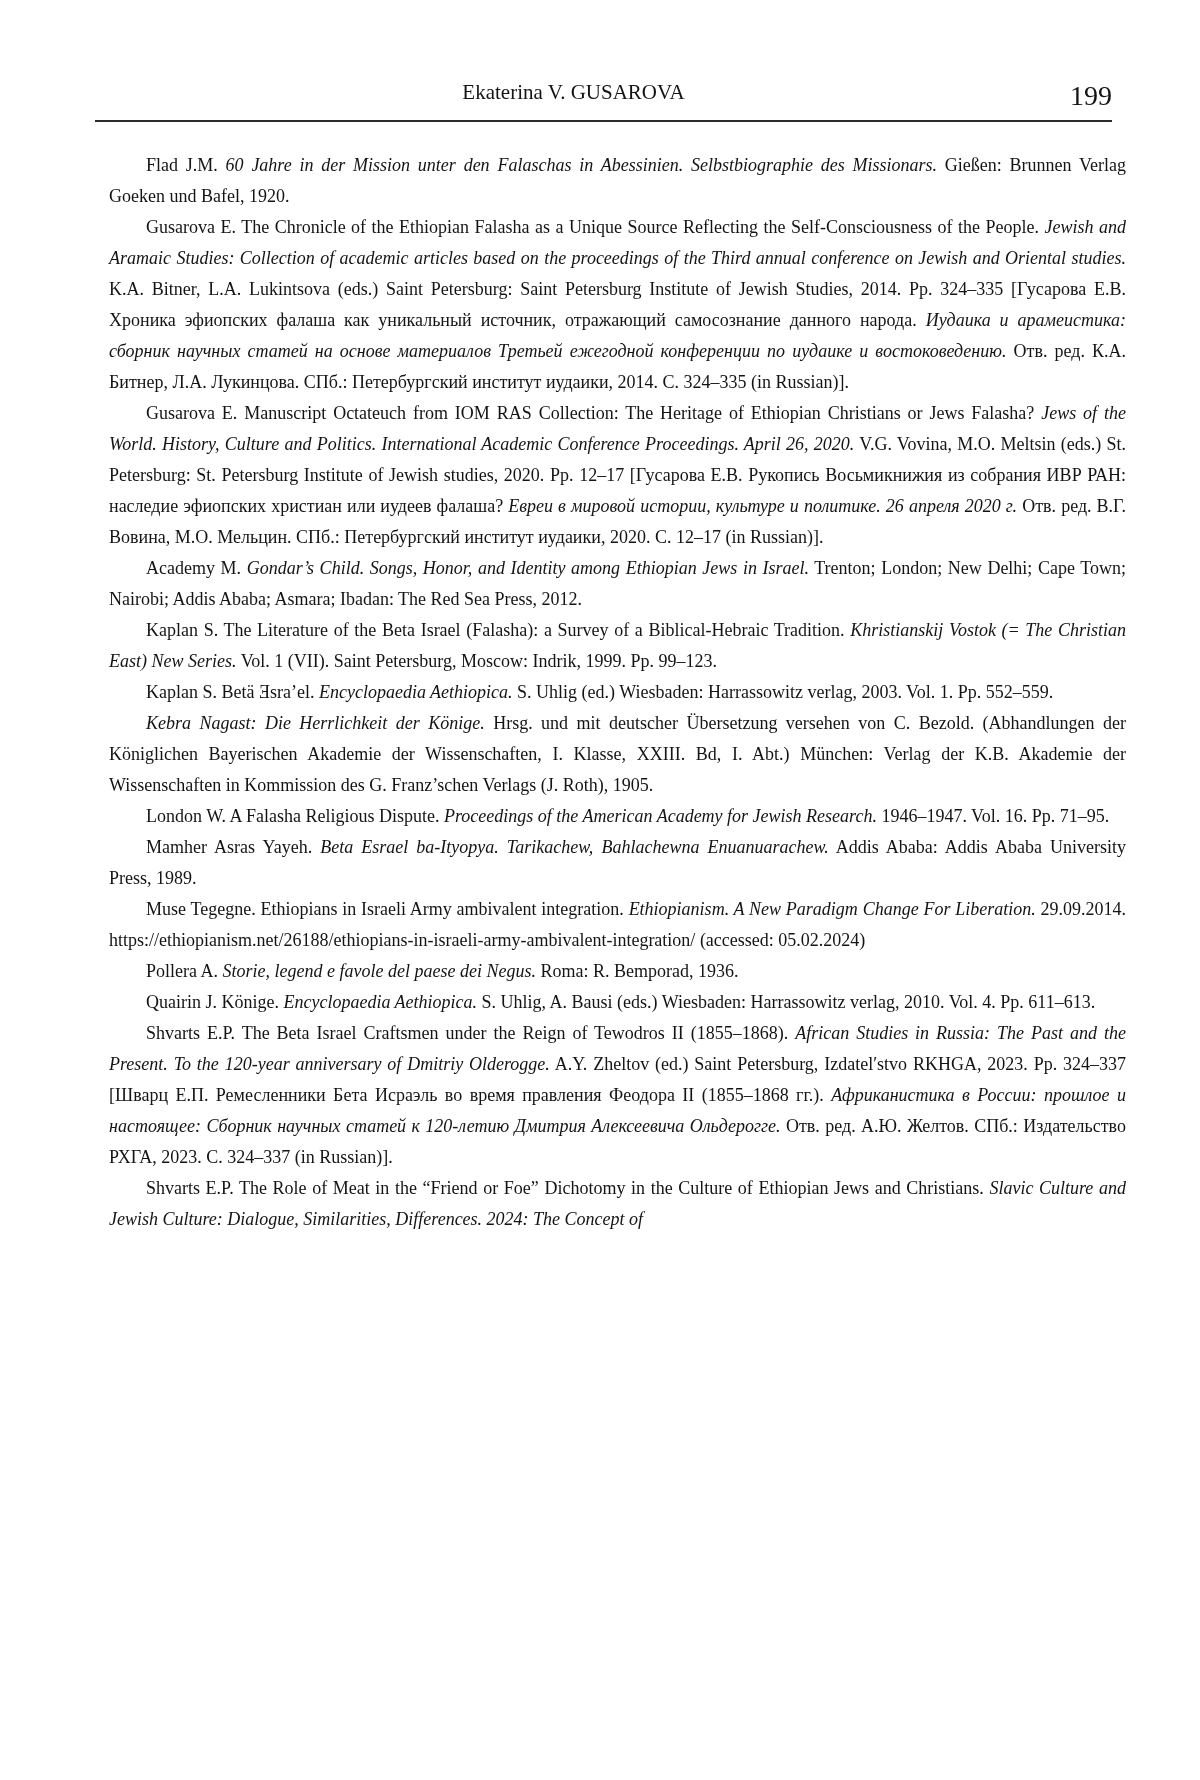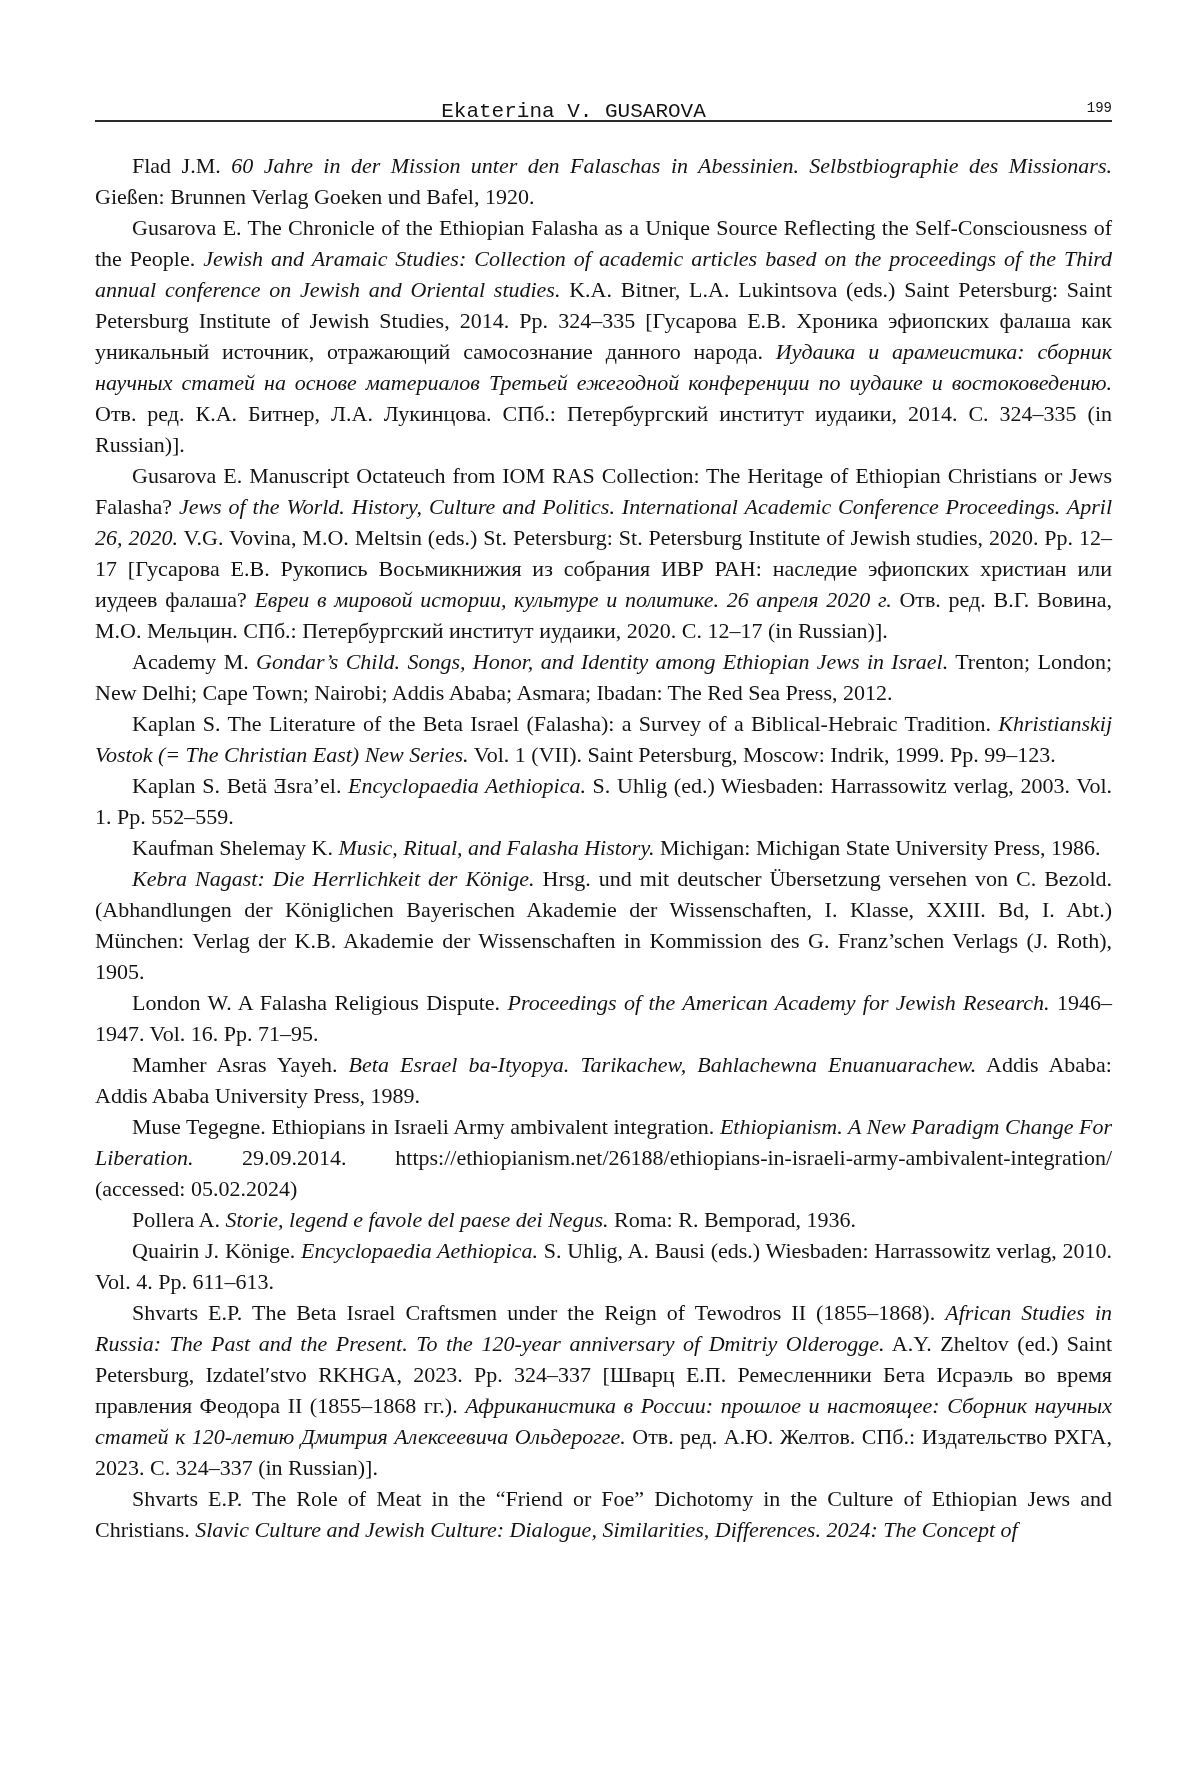--- a/index.html
+++ b/index.html
@@ -5,39 +5,39 @@
   html,body{margin:0;padding:0;background:#ffffff;}
   .page{
     position:relative;
     width:1200px;height:1780px;
     background:#ffffff;
     color:#141414;
     font-family:"Liberation Serif", serif;
     overflow:hidden;
   }
   .running-head{
-    position:absolute;left:95px;top:100px;width:1017px;height:30px;font-family:Liberation Mono, monospace;
+    position:absolute;left:95px;top:80px;width:1017px;height:30px;
   }
   .head-title{
     position:absolute;left:0;right:60px;top:0;
     text-align:center;
     font-size:21px;
     white-space:nowrap;
   }
   .head-num{
     position:absolute;right:0;top:0;
-    font-size:14px;
+    font-size:28px;
   }
   .head-rule{
     position:absolute;left:95px;top:120px;width:1017px;
     border-top:2.5px solid #2b2b2b;
   }
   .refs{
-    position:absolute;left:95px;top:150px;width:1017px;
-    font-size:22px;
+    position:absolute;left:109px;top:150px;width:1017px;
+    font-size:18px;
     line-height:31px;
     text-align:justify;
     overflow-wrap:break-word;
   }
   .ref{margin:0;text-indent:37px;}
   .it{font-style:italic;}
   .url{word-break:break-all;}
 </style>
 </head>
 <body>
@@ -48,21 +48,20 @@
     <span class="head-num">199</span>
   </header>
   <div class="head-rule"></div>
   <main class="refs">
       <p class="ref"><span class="">Flad J.M. </span><span class="it">60 Jahre in der Mission unter den Falaschas in Abessinien. Selbstbiographie des Missionars.</span><span class=""> Gießen: Brunnen Verlag Goeken und Bafel, 1920.</span></p>
       <p class="ref"><span class="">Gusarova E. The Chronicle of the Ethiopian Falasha as a Unique Source Reflecting the Self-Consciousness of the People. </span><span class="it">Jewish and Aramaic Studies: Collection of academic articles based on the proceedings of the Third annual conference on Jewish and Oriental studies.</span><span class=""> K.A. Bitner, L.A. Lukintsova (eds.) Saint Petersburg: Saint Petersburg Institute of Jewish Studies, 2014. Pp. 324–335 [Гусарова Е.В. Хроника эфиопских фалаша как уникальный источник, отражающий самосознание данного народа. </span><span class="it">Иудаика и арамеистика: сборник научных статей на основе материалов Третьей ежегодной конференции по иудаике и востоковедению.</span><span class=""> Отв. ред. К.А. Битнер, Л.А. Лукинцова. СПб.: Петербургский институт иудаики, 2014. С. 324–335 (in Russian)].</span></p>
       <p class="ref"><span class="">Gusarova E. Manuscript Octateuch from IOM RAS Collection: The Heritage of Ethiopian Christians or Jews Falasha? </span><span class="it">Jews of the World. History, Culture and Politics. International Academic Conference Proceedings. April 26, 2020.</span><span class=""> V.G. Vovina, M.O. Meltsin (eds.) St. Petersburg: St. Petersburg Institute of Jewish studies, 2020. Pp. 12–17 [Гусарова Е.В. Рукопись Восьмикнижия из собрания ИВР РАН: наследие эфиопских христиан или иудеев фалаша? </span><span class="it">Евреи в мировой истории, культуре и политике. 26 апреля 2020 г.</span><span class=""> Отв. ред. В.Г. Вовина, М.О. Мельцин. СПб.: Петербургский институт иудаики, 2020. С. 12–17 (in Russian)].</span></p>
       <p class="ref"><span class="">Academy M. </span><span class="it">Gondar’s Child. Songs, Honor, and Identity among Ethiopian Jews in Israel.</span><span class=""> Trenton; London; New Delhi; Cape Town; Nairobi; Addis Ababa; Asmara; Ibadan: The Red Sea Press, 2012.</span></p>
       <p class="ref"><span class="">Kaplan S. The Literature of the Beta Israel (Falasha): a Survey of a Biblical-Hebraic Tradition. </span><span class="it">Khristianskij Vostok (= The Christian East) New Series.</span><span class=""> Vol. 1 (VII). Saint Petersburg, Moscow: Indrik, 1999. Pp. 99–123.</span></p>
       <p class="ref"><span class="">Kaplan S. Betä Ǝsra’el. </span><span class="it">Encyclopaedia Aethiopica.</span><span class=""> S. Uhlig (ed.) Wiesbaden: Harrassowitz verlag, 2003. Vol. 1. Pp. 552–559.</span></p>
-      <p class="ref"><span class="">Kaufman Shelemay K. </span><span class="it">Music, Ritual, and Falasha History.</span><span class=""> Michigan: Michigan State University Press, 1986.</span></p>
       <p class="ref"><span class="it">Kebra Nagast: Die Herrlichkeit der Könige.</span><span class=""> Hrsg. und mit deutscher Übersetzung versehen von C. Bezold. (Abhandlungen der Königlichen Bayerischen Akademie der Wissenschaften, I. Klasse, XXIII. Bd, I. Abt.) München: Verlag der K.B. Akademie der Wissenschaften in Kommission des G. Franz’schen Verlags (J. Roth), 1905.</span></p>
       <p class="ref"><span class="">London W. A Falasha Religious Dispute. </span><span class="it">Proceedings of the American Academy for Jewish Research.</span><span class=""> 1946–1947. Vol. 16. Pp. 71–95.</span></p>
       <p class="ref"><span class="">Mamher Asras Yayeh. </span><span class="it">Beta Esrael ba-Ityopya. Tarikachew, Bahlachewna Enuanuarachew.</span><span class=""> Addis Ababa: Addis Ababa University Press, 1989.</span></p>
       <p class="ref"><span class="">Muse Tegegne. Ethiopians in Israeli Army ambivalent integration. </span><span class="it">Ethiopianism. A New Paradigm Change For Liberation.</span><span class=""> 29.09.2014. </span><span class=" url">https://ethiopianism.net/26188/ethiopians-in-israeli-army-ambivalent-integration/</span><span class=""> (accessed: 05.02.2024)</span></p>
       <p class="ref"><span class="">Pollera A. </span><span class="it">Storie, legend e favole del paese dei Negus.</span><span class=""> Roma: R. Bemporad, 1936.</span></p>
       <p class="ref"><span class="">Quairin J. Könige. </span><span class="it">Encyclopaedia Aethiopica.</span><span class=""> S. Uhlig, A. Bausi (eds.) Wiesbaden: Harrassowitz verlag, 2010. Vol. 4. Pp. 611–613.</span></p>
       <p class="ref"><span class="">Shvarts E.P. The Beta Israel Craftsmen under the Reign of Tewodros II (1855–1868). </span><span class="it">African Studies in Russia: The Past and the Present. To the 120-year anniversary of Dmitriy Olderogge.</span><span class=""> A.Y. Zheltov (ed.) Saint Petersburg, Izdatel′stvo RKHGA, 2023. Pp. 324–337 [Шварц Е.П. Ремесленники Бета Исраэль во время правления Феодора II (1855–1868 гг.). </span><span class="it">Африканистика в России: прошлое и настоящее: Сборник научных статей к 120-летию Дмитрия Алексеевича Ольдерогге.</span><span class=""> Отв. ред. А.Ю. Желтов. СПб.: Издательство РХГА, 2023. С. 324–337 (in Russian)].</span></p>
       <p class="ref"><span class="">Shvarts E.P. The Role of Meat in the “Friend or Foe” Dichotomy in the Culture of Ethiopian Jews and Christians. </span><span class="it">Slavic Culture and Jewish Culture: Dialogue, Similarities, Differences. 2024: The Concept of</span></p>
     </main>
 </div>

